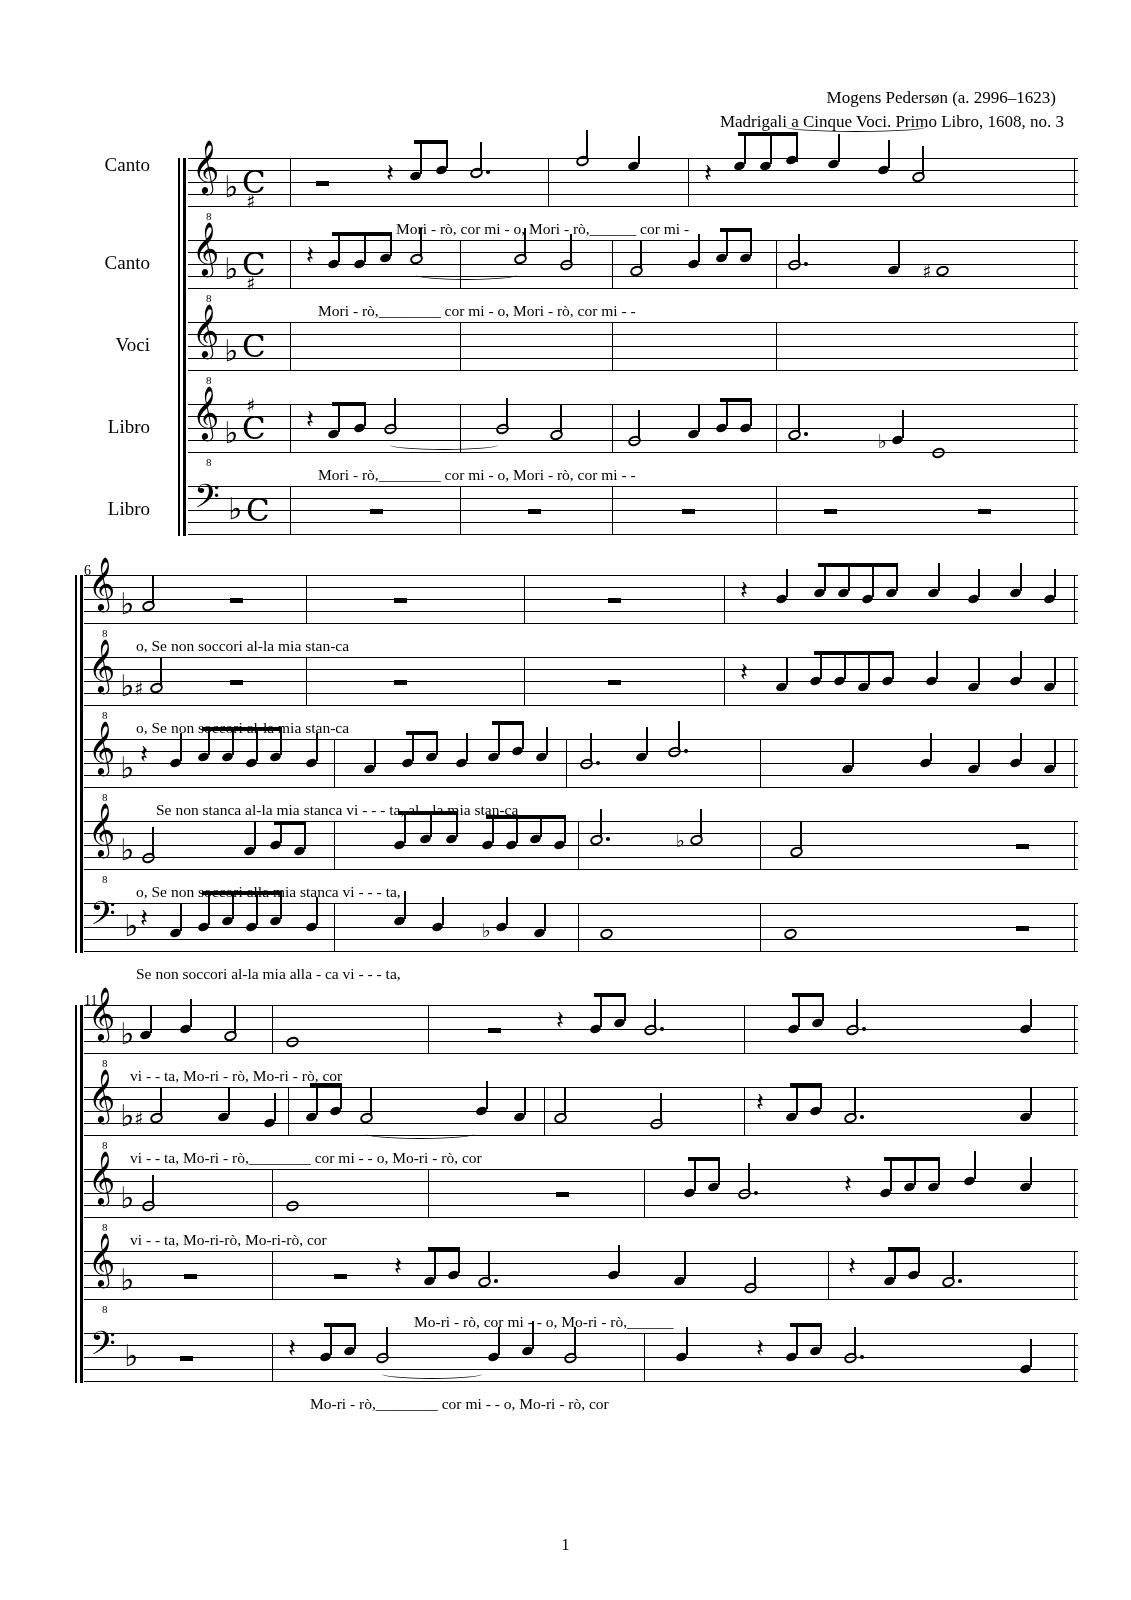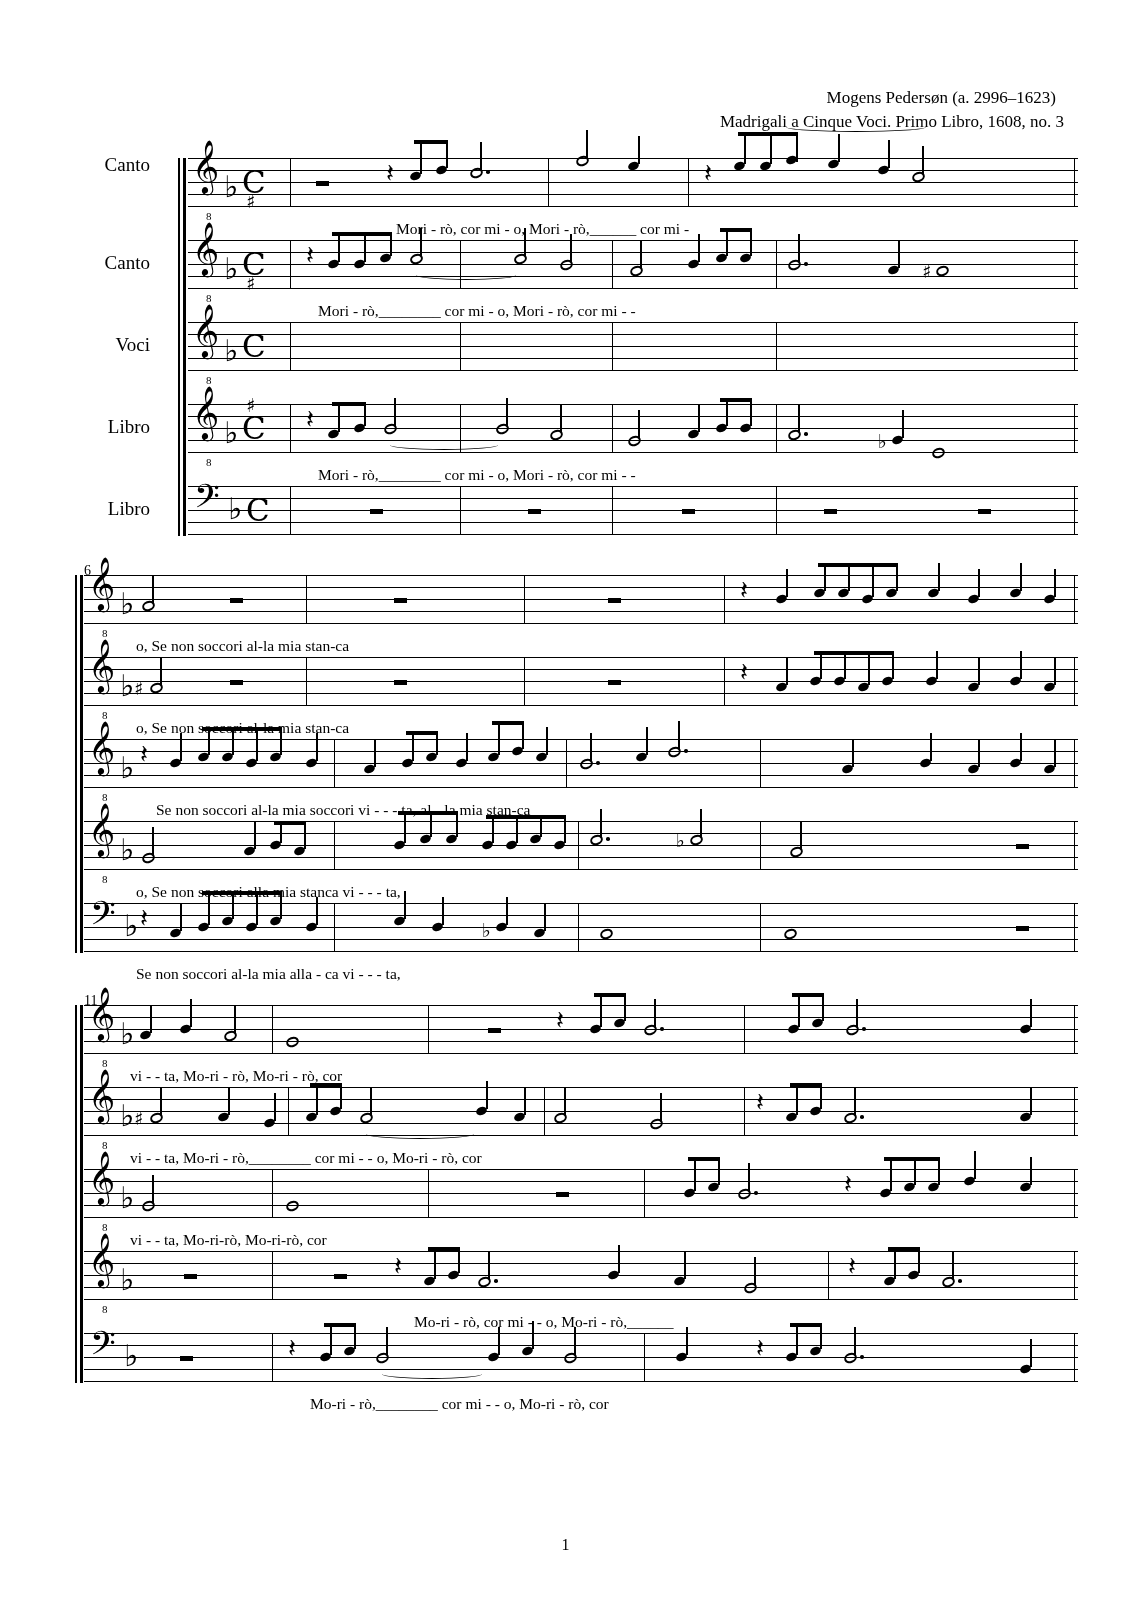--- a/index.html
+++ b/index.html
@@ -596,21 +596,21 @@
         <div class="note" style="left:836px; top:20px;"></div>
         <div class="stem" style="left:846px; top:-6px; height:28px;"></div>
         <div class="note" style="left:884px; top:26px;"></div>
         <div class="stem" style="left:894px; top:0px; height:28px;"></div>
         <div class="note" style="left:926px; top:20px;"></div>
         <div class="stem" style="left:936px; top:-6px; height:28px;"></div>
         <div class="note" style="left:960px; top:26px;"></div>
         <div class="stem" style="left:970px; top:0px; height:28px;"></div>
         <div class="barline" style="left:990px;"></div>
       </div>
-      <div class="lyric" style="left:72px; top:62px;">Se  non soccori al-la   mia   soccori vi -        -        - ta,          al -   la mia stan-ca</div>
+      <div class="lyric" style="left:72px; top:62px;">Se  non stanca al-la   mia   stanca vi -        -        - ta,          al -   la mia stan-ca</div>
     </div>
 
     <div class="staffblock" style="left:84px; top:266px; width:994px;">
       <div class="staff">
         <div class="line l1"></div>
           <div class="line l2"></div>
           <div class="line l3"></div>
           <div class="line l4"></div>
           <div class="line l5"></div>
         <div class="clef treble" style="left:4px;">𝄞</div>

